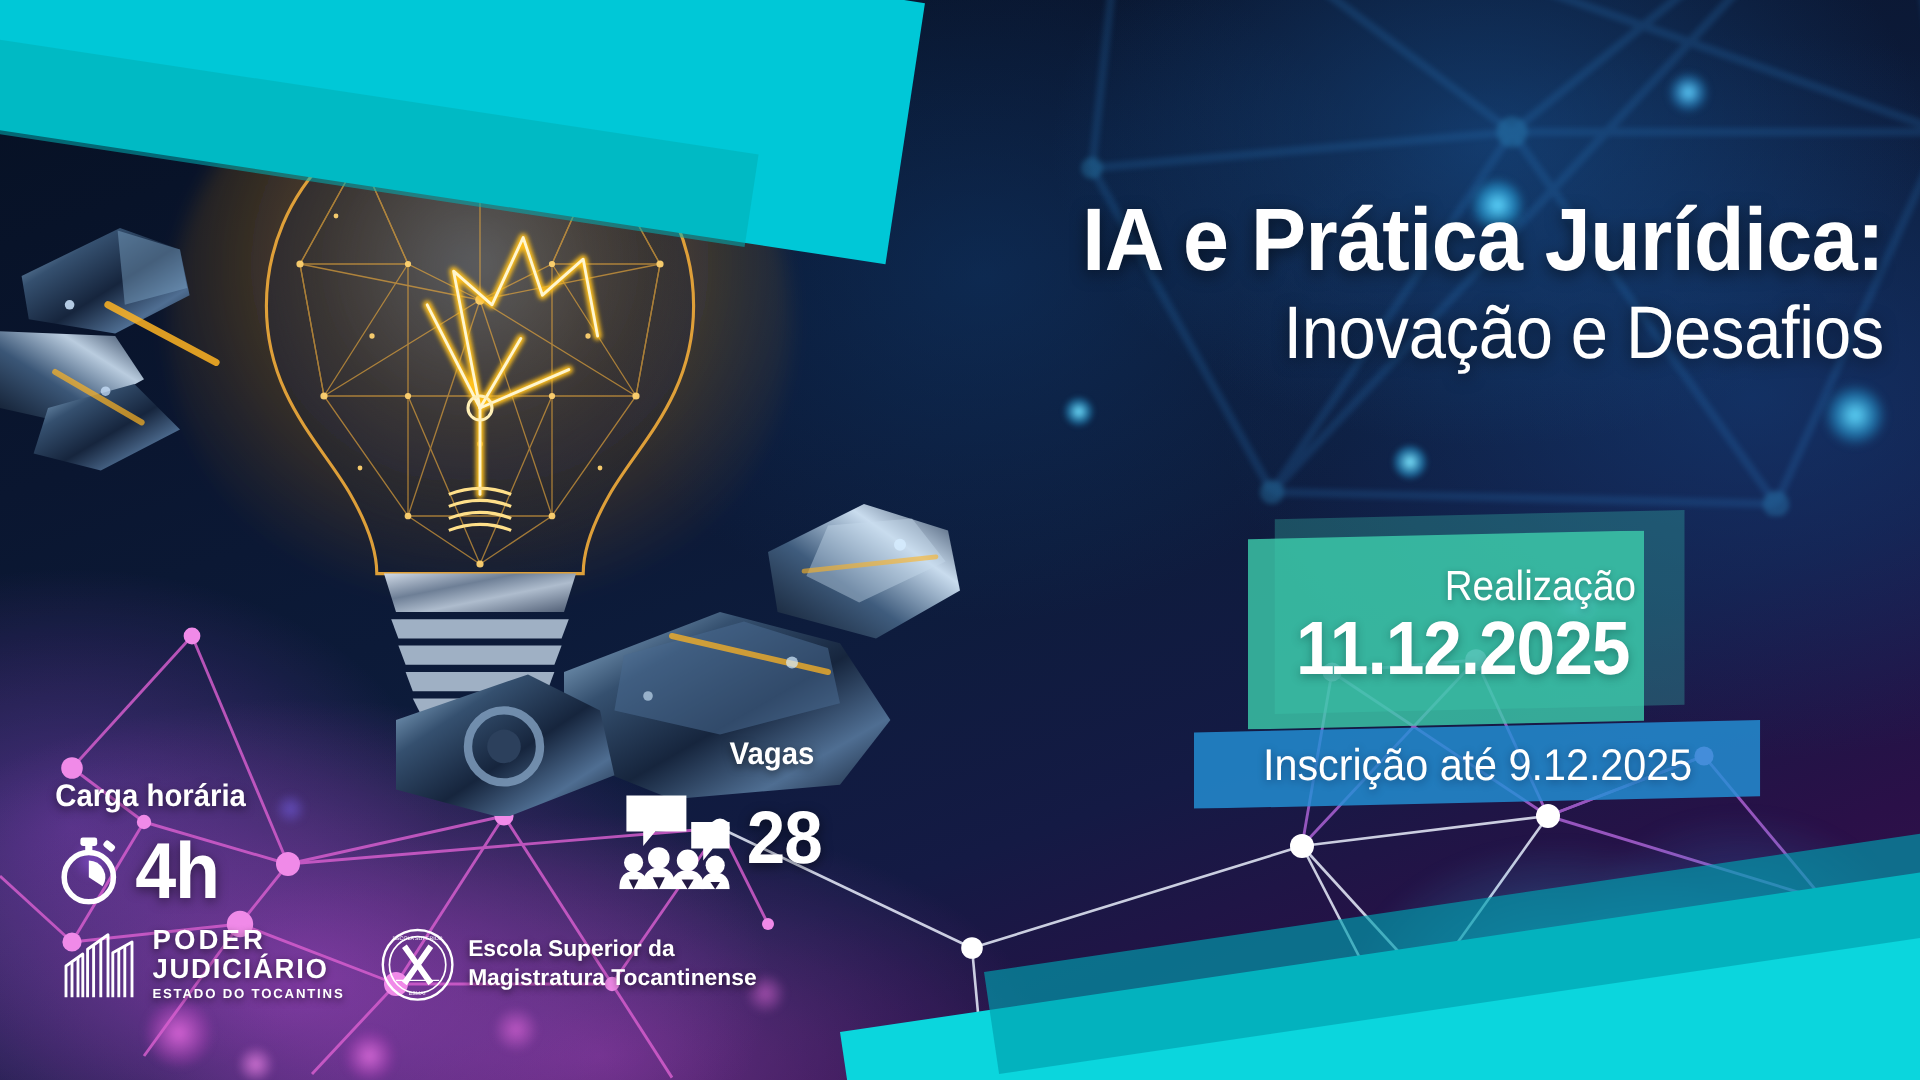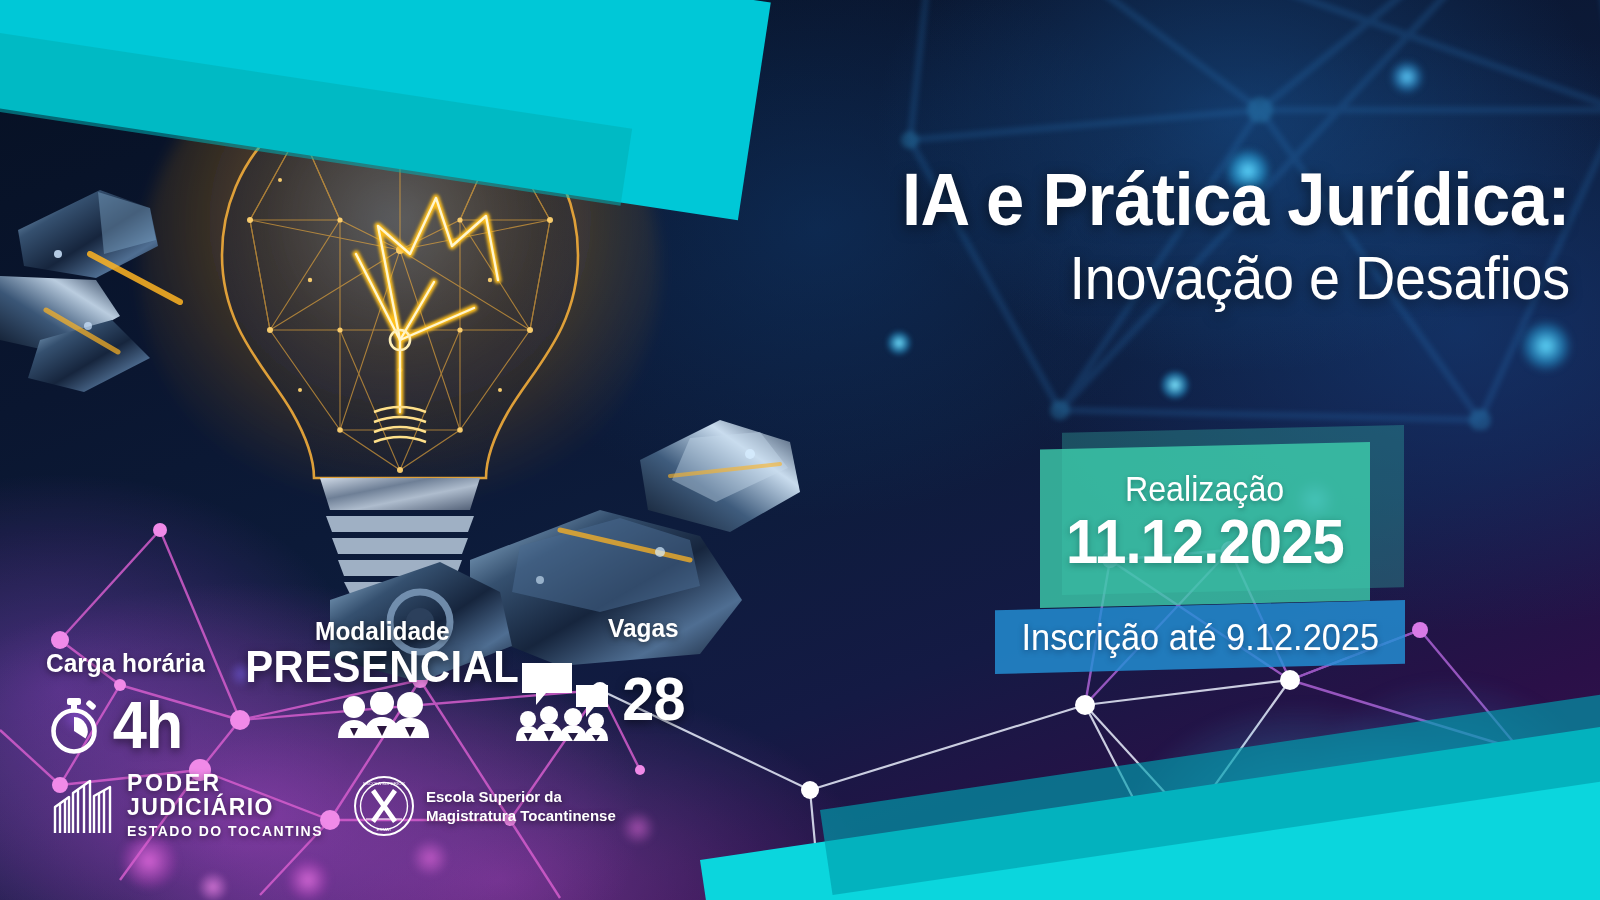--- a/index.html
+++ b/index.html
@@ -113,38 +113,38 @@
   .badge-realizacao-ghost{
     position:absolute;left:1062px;top:425px;width:342px;height:170px;
     background:rgba(60,200,180,.30);
     clip-path:polygon(0% 4.5%, 100% 0%, 100% 95.5%, 0% 100%);
   }
   .badge-realizacao{
     position:absolute;left:1040px;top:442px;width:330px;height:166px;
     background:rgba(61,206,173,.80);
     clip-path:polygon(0% 4.5%, 100% 0%, 100% 95.5%, 0% 100%);
     display:flex;flex-direction:column;
-    align-items:center;justify-content:center;
+    align-items:flex-end;justify-content:center;
     padding-bottom:4px;
   }
   .badge-realizacao-label{
     color:#fff;font-size:35px;font-weight:400;line-height:1;
     font-family:"Liberation Sans Narrow","Liberation Sans",sans-serif;
     transform:scaleX(.92);
     text-shadow:0 2px 6px rgba(0,40,40,.35);
   }
   .badge-realizacao-date{
     color:#fff;font-size:63px;font-weight:700;line-height:1.05;
     letter-spacing:-1px;margin-top:2px;
     font-family:"Liberation Sans Narrow","Liberation Sans",sans-serif;
     transform:scaleX(.92);
     text-shadow:0 2px 8px rgba(0,40,40,.35);
   }
   .badge-inscricao{
-    position:absolute;left:995px;top:600px;width:410px;height:74px;
+    position:absolute;left:995px;top:600px;width:472px;height:74px;
     background:rgba(35,145,215,.82);
     clip-path:polygon(0% 14%, 100% 0%, 100% 86%, 0% 100%);
     display:flex;align-items:center;justify-content:center;
   }
   .badge-inscricao-text{
     color:#fff;font-size:37px;font-weight:400;line-height:1;
     font-family:"Liberation Sans Narrow","Liberation Sans",sans-serif;
     transform:scaleX(.93);
     text-shadow:0 2px 7px rgba(0,20,50,.40);
     white-space:nowrap;
@@ -189,23 +189,23 @@
   .icon-svg{display:block;}
 
   
   .logos{position:absolute;left:52px;top:772px;display:flex;align-items:center;gap:30px;}
   .logo{display:flex;align-items:center;gap:11px;}
   .logo-txt{color:#fff;text-shadow:0 2px 6px rgba(0,0,0,.55);}
   .pj-l1{font-size:23px;font-weight:700;letter-spacing:2.6px;line-height:1.04;
          font-family:"Liberation Sans Narrow","Liberation Sans",sans-serif;}
   .pj-l2{font-size:23px;font-weight:700;letter-spacing:1.4px;line-height:1.04;
          font-family:"Liberation Sans Narrow","Liberation Sans",sans-serif;}
-  .pj-l3{font-size:14px;font-weight:700;letter-spacing:1.5px;line-height:1.3;margin-top:2px;
+  .pj-l3{font-size:11px;font-weight:700;letter-spacing:1.5px;line-height:1.3;margin-top:2px;
          font-family:"Liberation Sans Narrow","Liberation Sans",sans-serif;}
-  .esm-l{font-size:15px;font-weight:700;line-height:1.28;
+  .esm-l{font-size:19px;font-weight:700;line-height:1.28;
          font-family:"Liberation Sans Narrow","Liberation Sans",sans-serif;}
 </style>
 </head>
 <body>
 
 <div id="banner">
 
   <div class="layer bg-base"></div>
 
   <div class="band bg-web-tr">
@@ -534,41 +534,20 @@
           <rect x="25" y="8" width="6" height="5" fill="#fff"></rect>
           <rect x="40" y="6" width="10" height="6" rx="2" fill="#fff" transform="rotate(40 45 9)"></rect>
           <circle cx="28" cy="35" r="20.5" fill="none" stroke="#fff" stroke-width="4.6"></circle>
           <path d="M28 35 L28 21 A14 14 0 0 1 39.5 42.5 Z" fill="#fff"></path>
         </svg>
       </span>
       <span class="info-value-big">4h</span>
     </div>
   </div>
 
-  <div class="info-mod">
-    <div class="info-label center">Modalidade</div>
-    <div class="info-strong">PRESENCIAL</div>
-    <div style="display:flex;justify-content:center;margin-top:3px;">
-      <span>
-        <svg class="icon-svg" width="96" height="46" viewBox="0 0 96 46" aria-hidden="true">
-          <circle cx="20" cy="15" r="11" fill="#fff"></circle>
-          <path d="M4 46 C4 33 12 28 20 28 C28 28 36 33 36 46 Z" fill="#fff"></path>
-          <circle cx="48" cy="11" r="12" fill="#fff"></circle>
-          <path d="M30 46 C30 31 38 25 48 25 C58 25 66 31 66 46 Z" fill="#fff"></path>
-          <circle cx="76" cy="13" r="13" fill="#fff"></circle>
-          <path d="M57 46 C57 31 66 26 76 26 C86 26 95 31 95 46 Z" fill="#fff"></path>
-          <g fill="#2b1640">
-            <path d="M16 36 L24 36 L20 44 Z"></path>
-            <path d="M43 34 L53 34 L48 44 Z"></path>
-            <path d="M71 35 L81 35 L76 45 Z"></path>
-          </g>
-        </svg>
-      </span>
-    </div>
-  </div>
 
   <div class="info-vagas">
     <div style="margin-left:92px;">
       <div class="info-label">Vagas</div>
     </div>
     <div class="info-row" style="align-items:center;">
       <span>
         <svg class="icon-svg" width="96" height="84" viewBox="0 0 96 84" aria-hidden="true">
           <path d="M6 6 H56 V36 H30 L20 48 V36 H6 Z" fill="#fff"></path>
           <path d="M60 28 H92 V50 H78 L70 60 V50 H60 Z" fill="#fff"></path>

